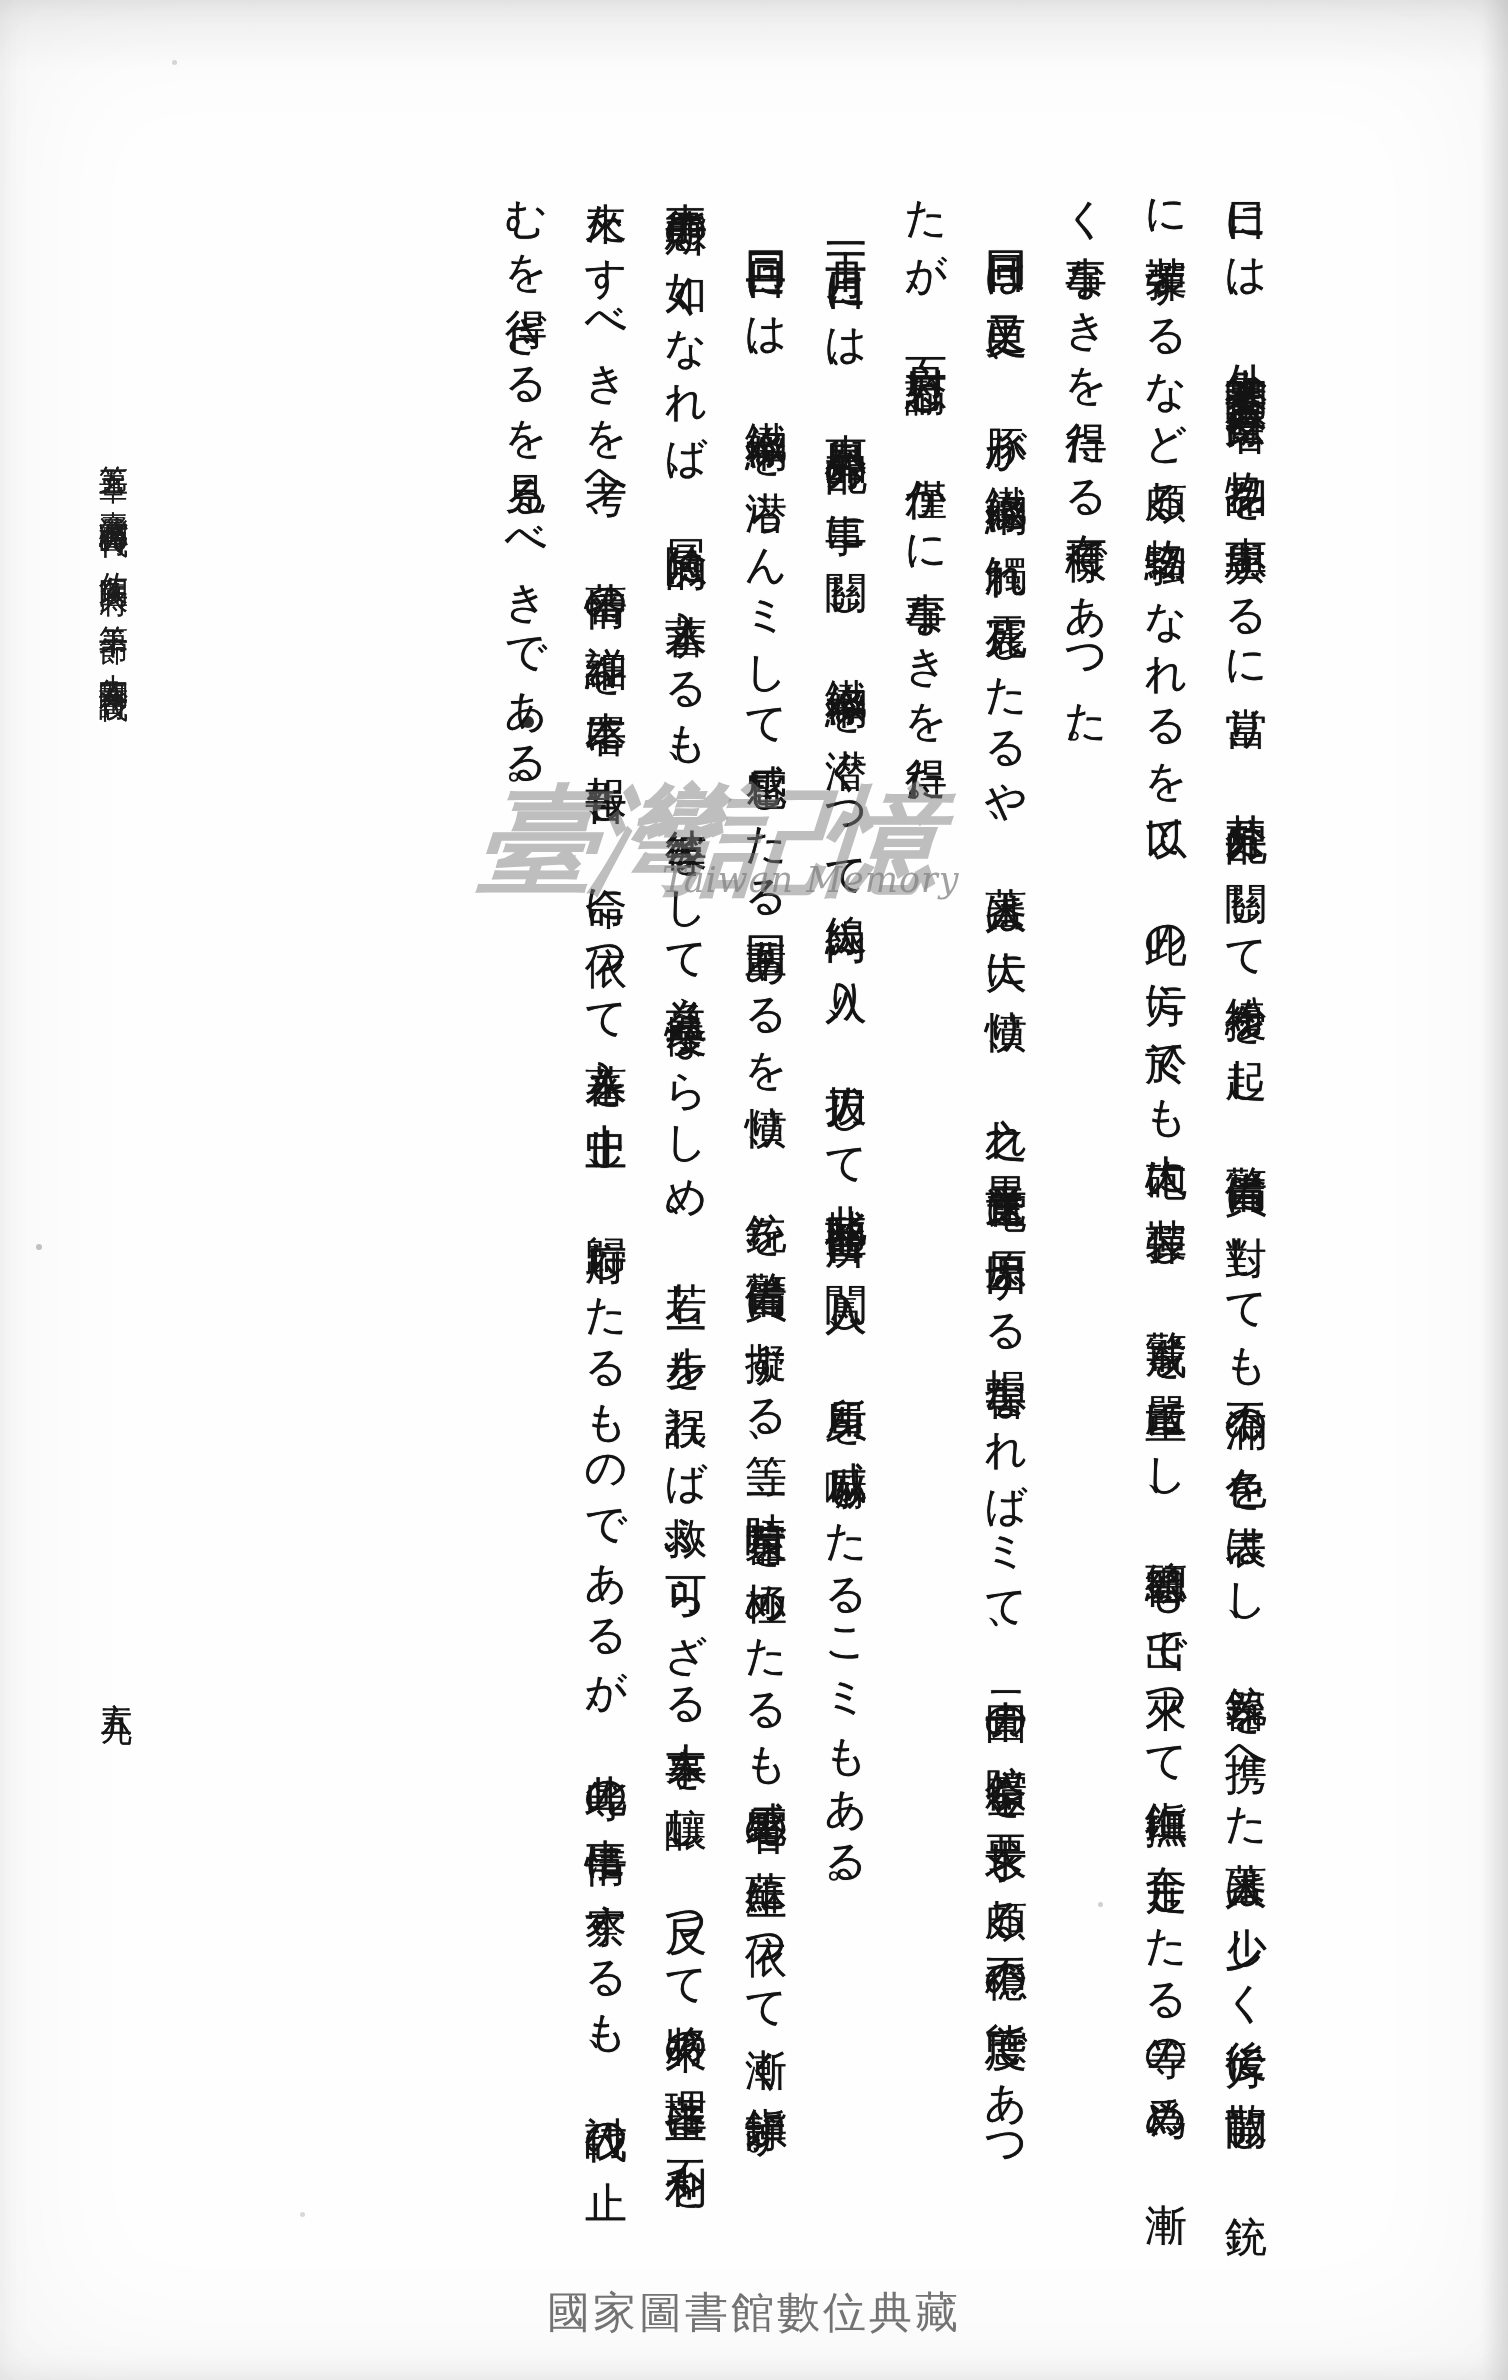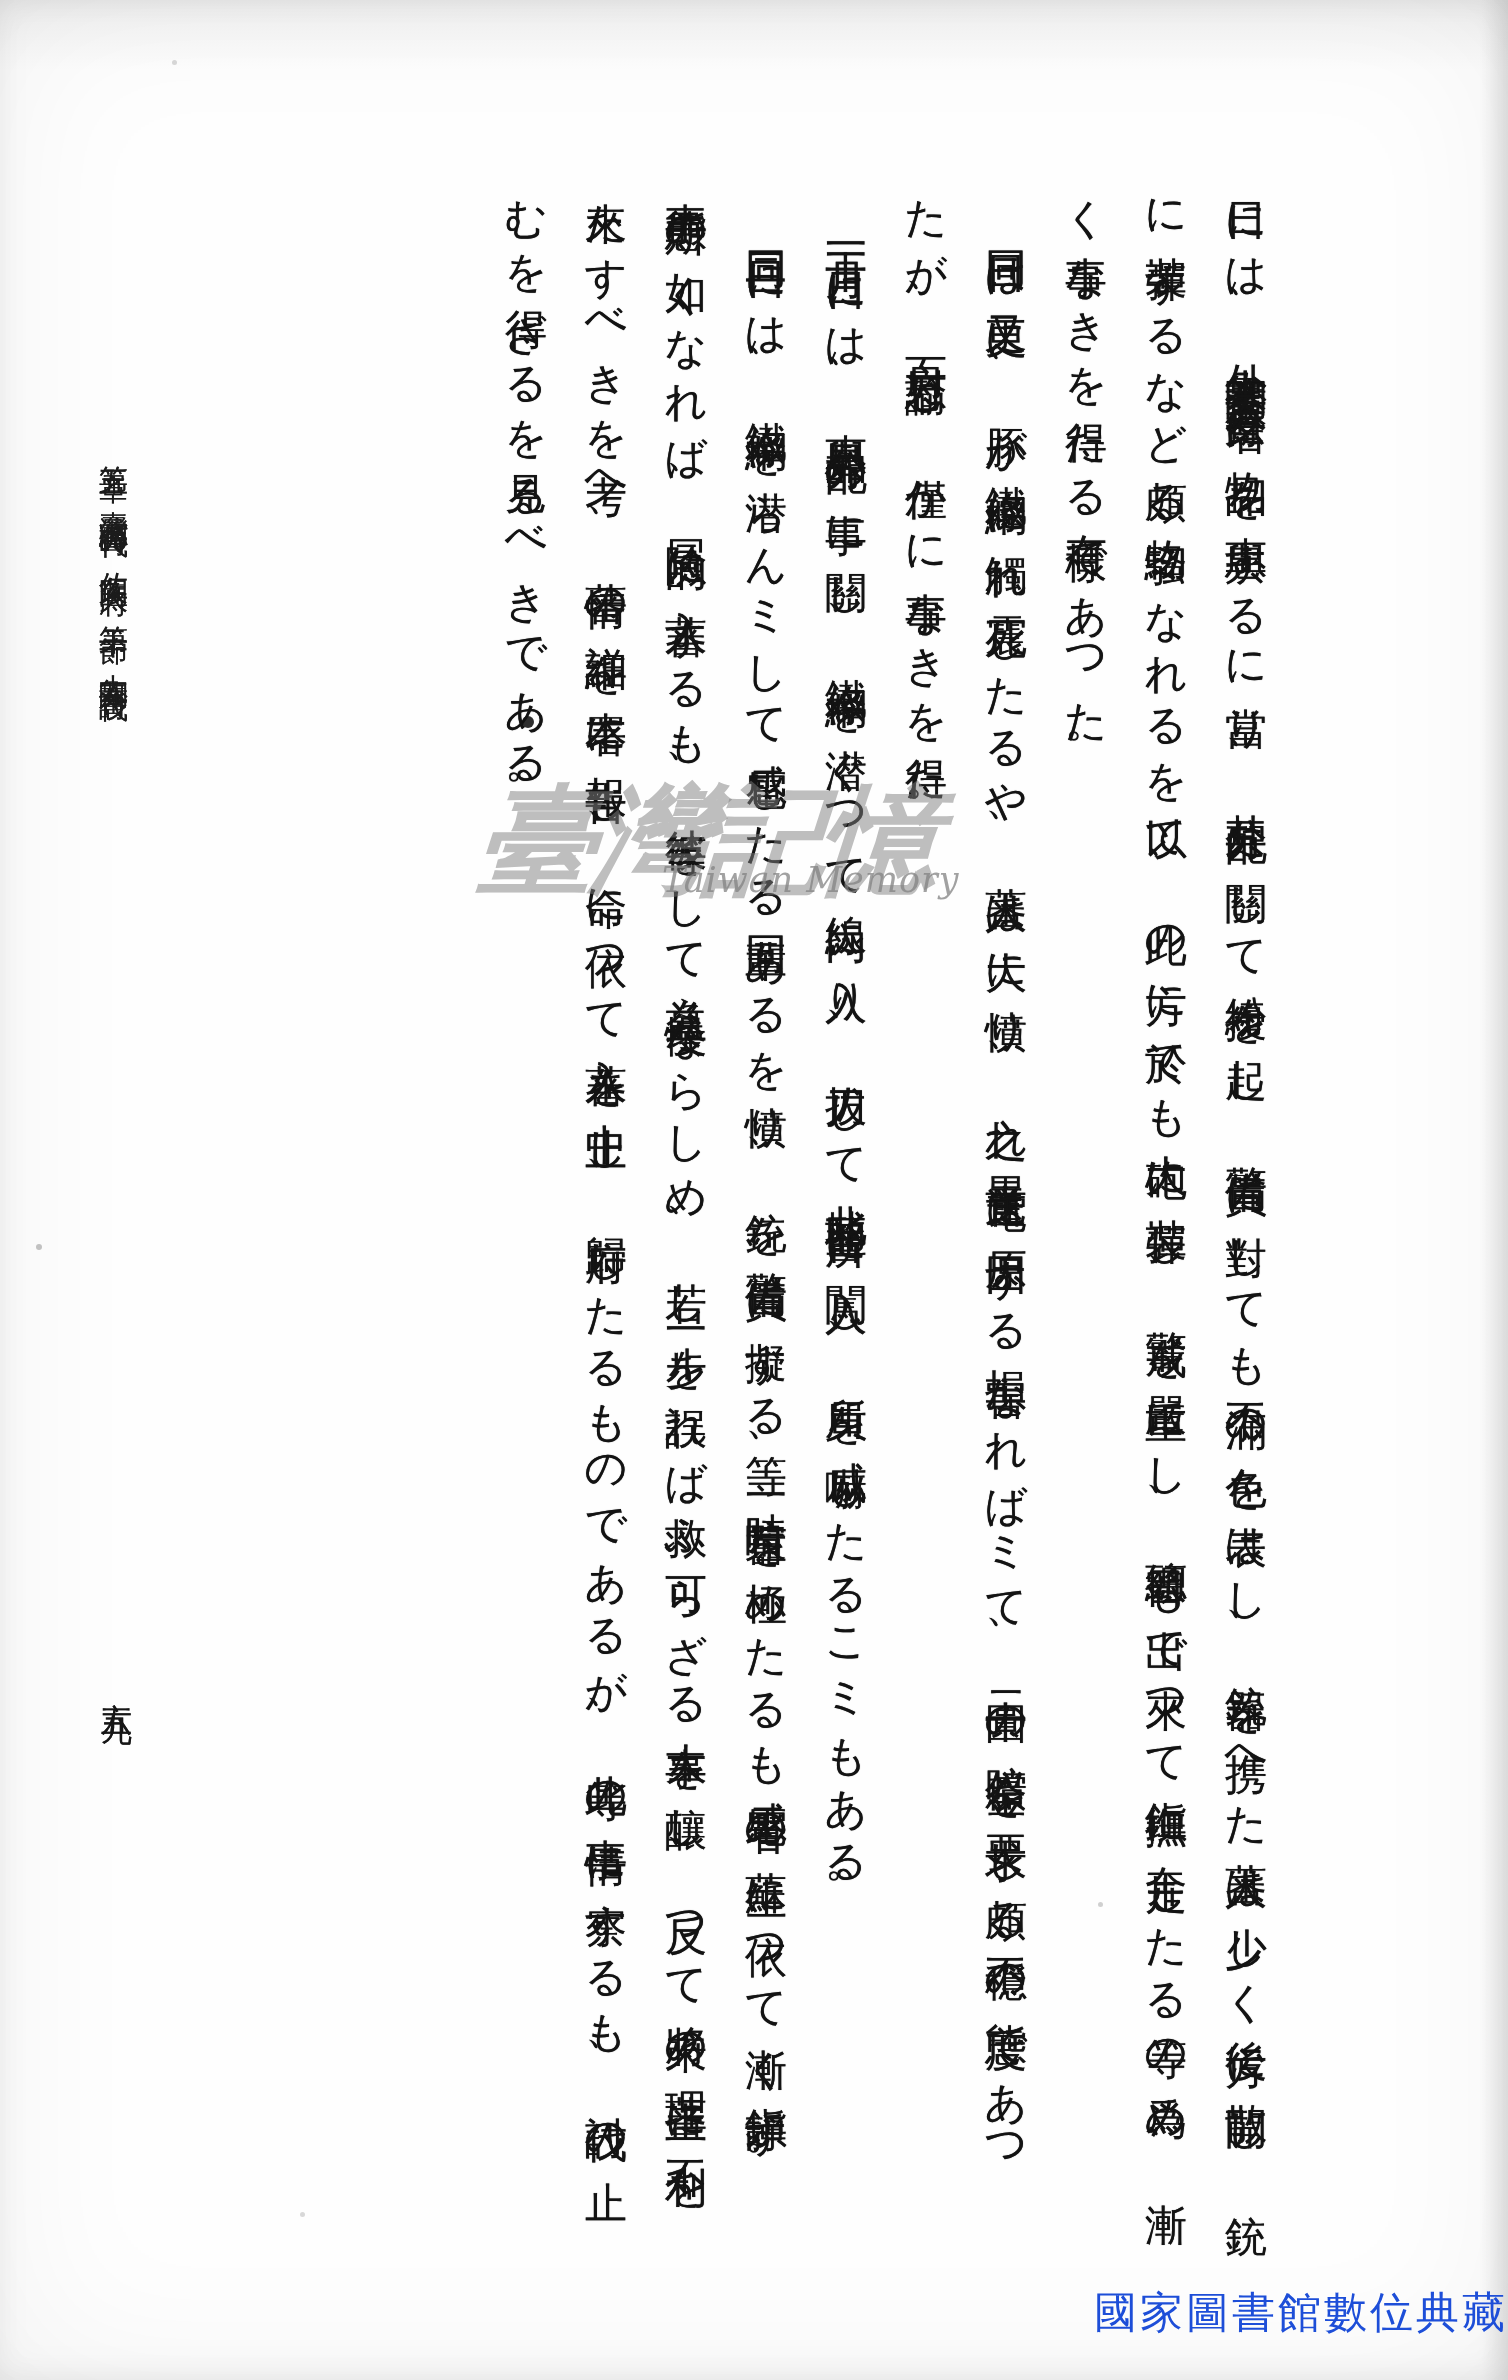--- a/index.html
+++ b/index.html
@@ -88,24 +88,24 @@
     color: rgba(130,130,130,0.75);
     white-space: nowrap;
     pointer-events: none;
   }
   
   .footer {
     position: absolute;
     top: 2284px;
     left: 0;
     width: 100%;
-    text-align: right;
+    text-align: center;
     font-size: 43px;
     letter-spacing: 3px;
-    color: #1d4ed8;
+    color: #737373;
   }
   
   .speck {
     position: absolute;
     border-radius: 50%;
     background: #111;
   }
   .speck.s1 { left: 522px;  top: 716px;  width: 12px; height: 12px; opacity: 0.88; }
   .speck.s2 { left: 36px;   top: 1244px; width: 6px;  height: 6px;  opacity: 0.35; background:#555; }
   .speck.s3 { left: 1098px; top: 1902px; width: 5px;  height: 5px;  opacity: 0.30; background:#666; }

